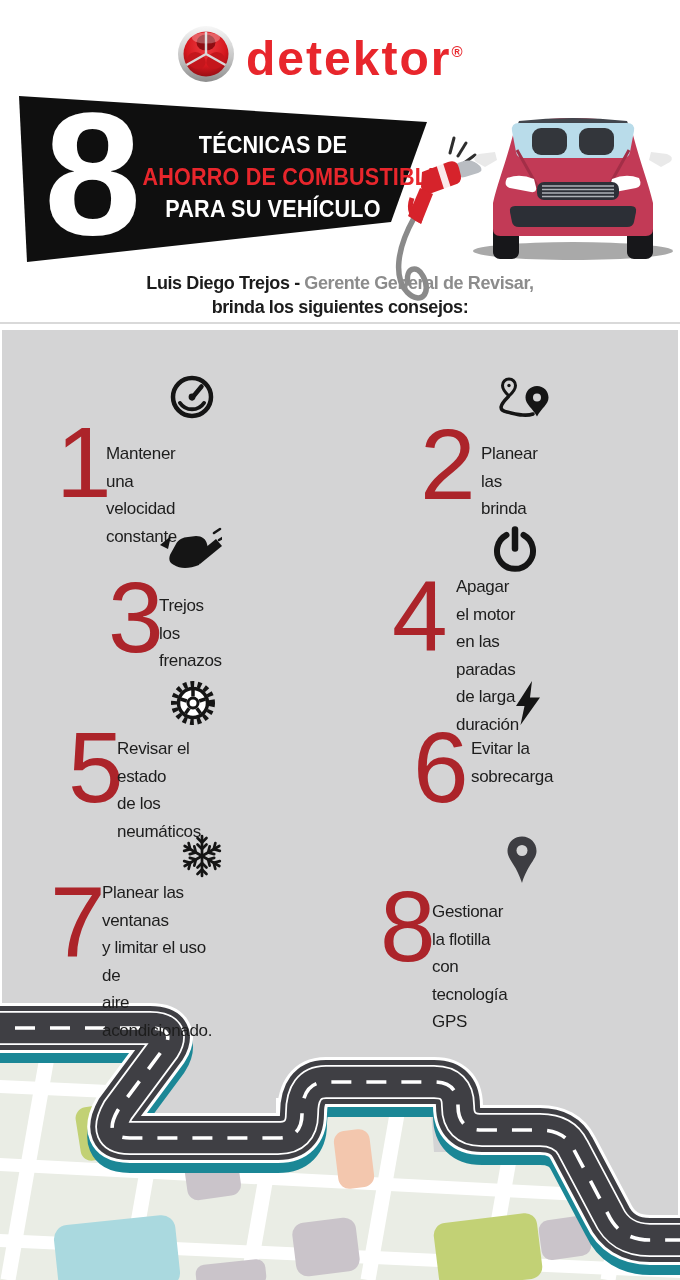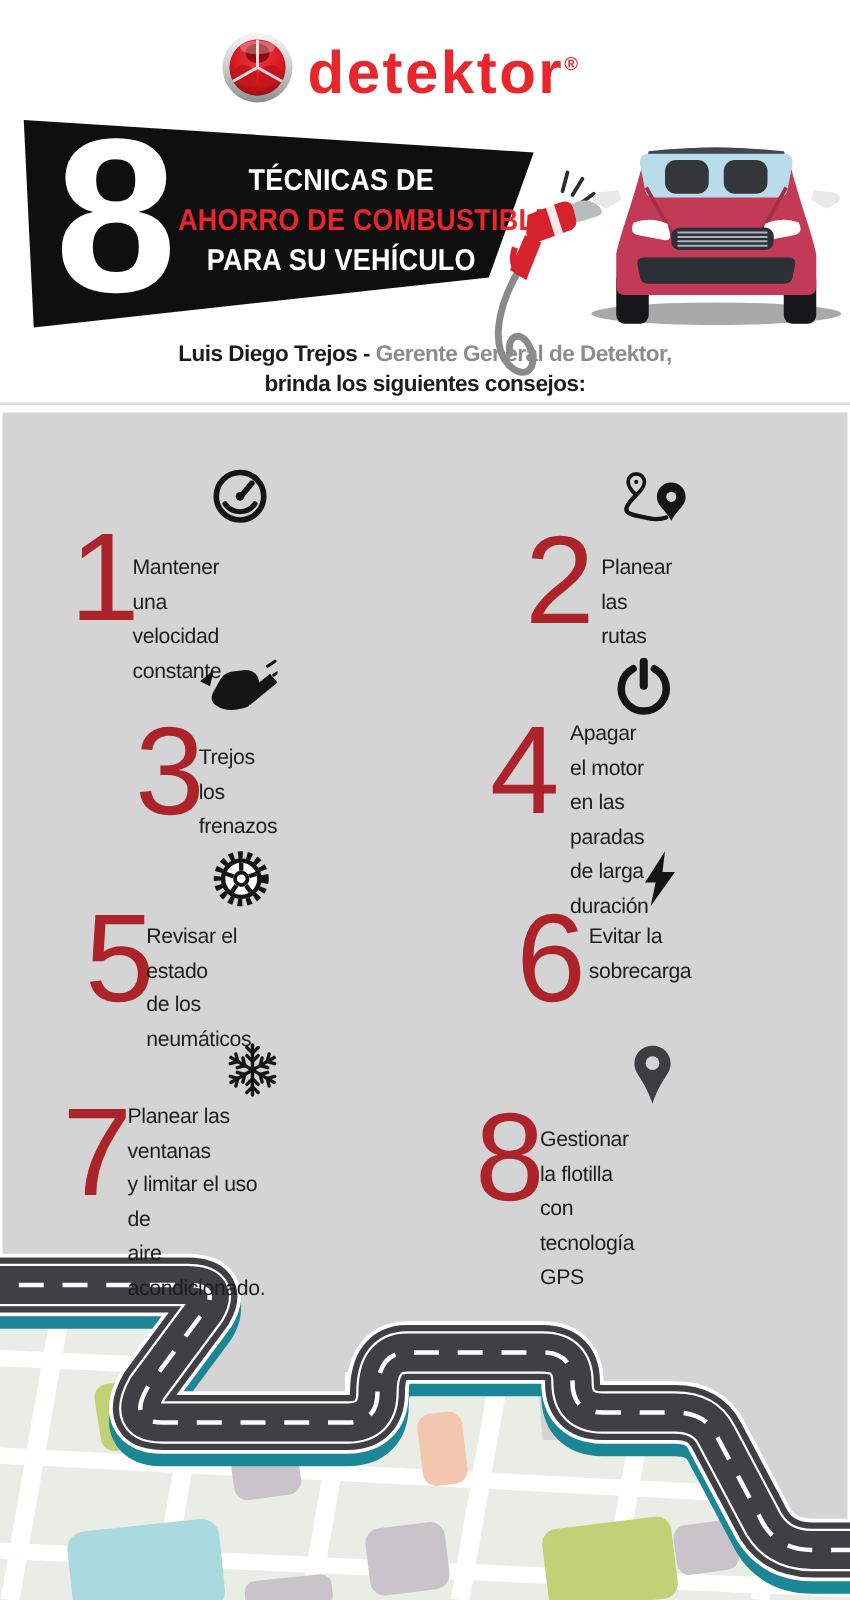--- a/index.html
+++ b/index.html
@@ -127,21 +127,21 @@
     <g stroke="#aeb2b8" stroke-width="1.6">
       <line x1="87" y1="81" x2="159" y2="81"></line>
         <line x1="87" y1="84.5" x2="159" y2="84.5"></line>
       <line x1="87" y1="88" x2="159" y2="88"></line>
         <line x1="87" y1="91.5" x2="159" y2="91.5"></line>
     </g>
     <path d="M60 101 H 176 Q 182 101 181 107 L 179 117 Q 178 122 172 122 H 64 Q 58 122 57 117 L 55 107 Q 54 101 60 101 Z" fill="#2c2f36"></path>
   </svg>
 
   <div class="intro">
-    <div><span>Luis Diego Trejos - </span><span class="gray">Gerente General de Detektor,</span></div>
+    <div><span>Luis Diego Trejos - </span><span class="gray">Gerente General de Revisar,</span></div>
     <div>brinda los siguientes consejos:</div>
   </div>
 
   <svg class="abs" style="left:0;top:988px" width="680" height="292" viewBox="0 988 680 292">
     <defs>
       <clipPath id="mapClip">
         <polygon points="0,1050 162,1050 104,1126 104,1162 276,1162 276,1098 430,1098 434,1152 552,1152 606,1252 680,1262 680,1280 0,1280"></polygon>
       </clipPath>
     </defs>
     <g clip-path="url(#mapClip)">
@@ -198,21 +198,21 @@
         <svg width="56" height="46" viewBox="0 0 56 46">
       <path d="M14 3 a6.5 6.5 0 0 1 6.5 6.5 C 20.5 14 14 20 14 20 S 7.5 14 7.5 9.5 A 6.5 6.5 0 0 1 14 3 Z" fill="none" stroke="#151515" stroke-width="3"></path>
       <circle cx="14" cy="9.5" r="1.7" fill="#151515"></circle>
       <path d="M13 21 C 5 29, 3 34, 12 36 S 30 41, 38 38" fill="none" stroke="#151515" stroke-width="3.5" stroke-linecap="round"></path>
       <path d="M42 10 c -6.5 0 -11.5 5 -11.5 11.5 0 7 7 10.5 11.5 19 4.5 -8.5 11.5 -12 11.5 -19 C 53.5 15 48.5 10 42 10 Z" fill="#151515"></path>
       <circle cx="42" cy="21.5" r="4" fill="#d4d4d5"></circle>
     </svg>
       </div>
       <div class="num">2</div>
       <div class="txt">Planear
-las rutas</div>
+las brinda</div>
     </div>
     <div class="tip tip3">
       <div class="icon">
         <svg width="64" height="48" viewBox="0 0 64 48">
       <polygon points="2,18 13,9 10,22" fill="#151515"></polygon>
       <polygon points="36,30 58,12 64,19 42,37" fill="#151515"></polygon>
       <path d="M16 38 C 11 36 10 31 13 26 L 18 17 C 20 13 25 10 30 10 L 38 9 C 44 9 48 12 49 17 L 50 21 41 38 C 31 42 22 42 16 38 Z" fill="#151515"></path>
       <path d="M56 6 L62 2 M61 13 L66 10" stroke="#151515" stroke-width="2.5" stroke-linecap="round"></path>
     </svg>
       </div>

